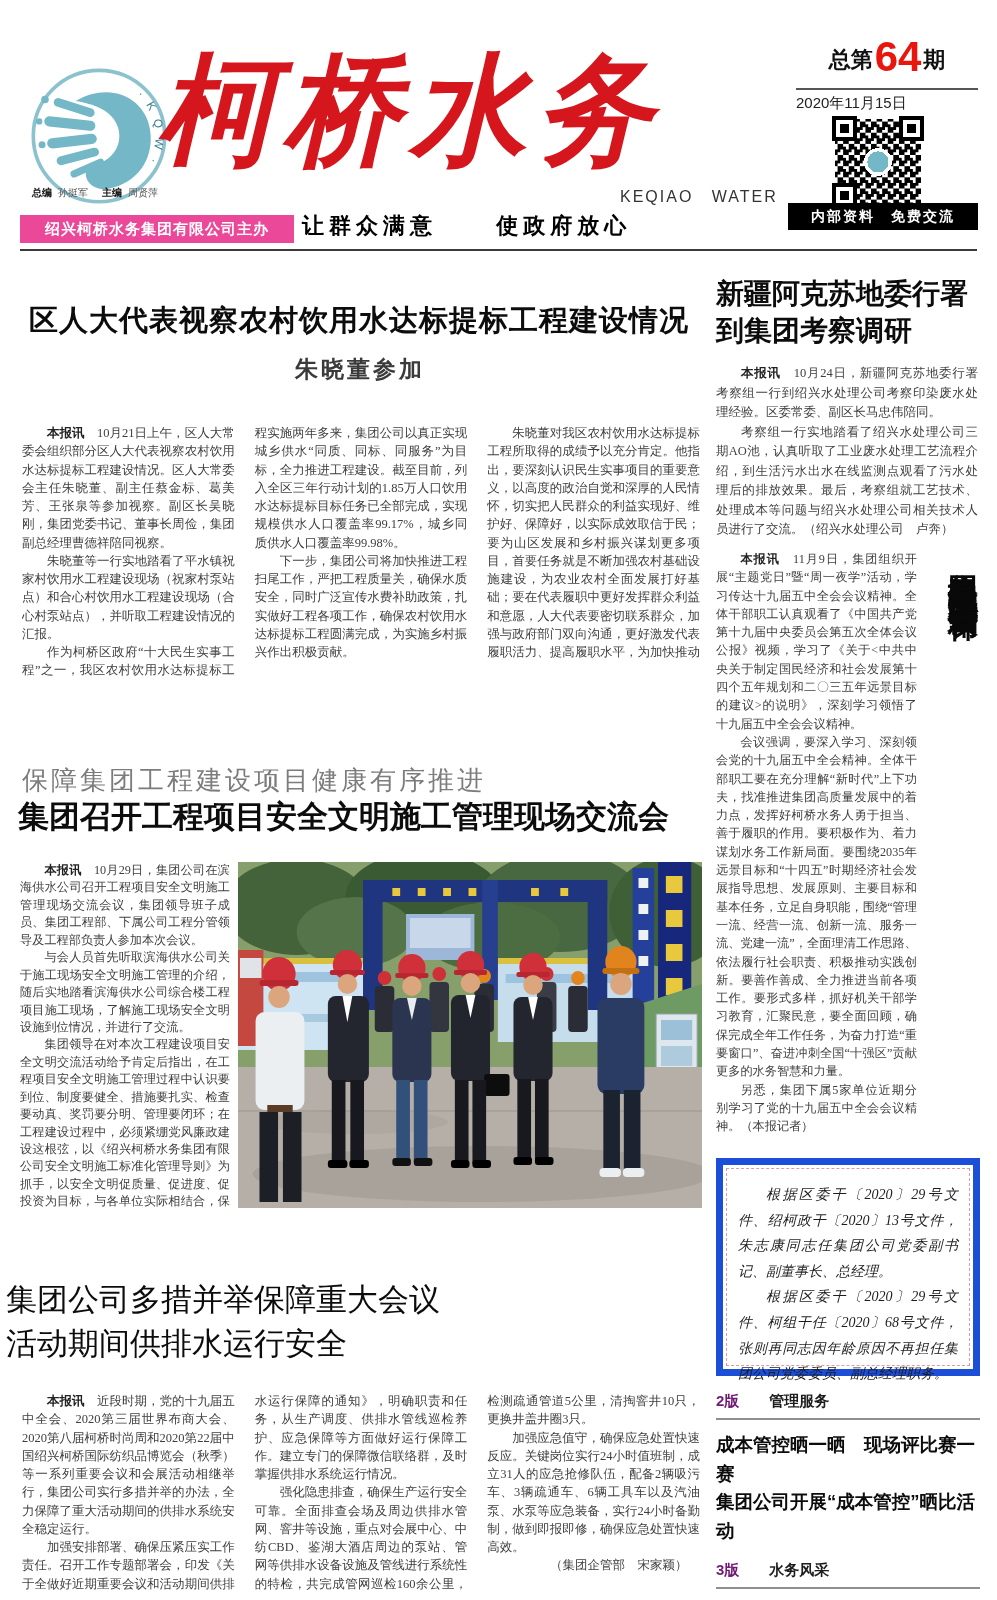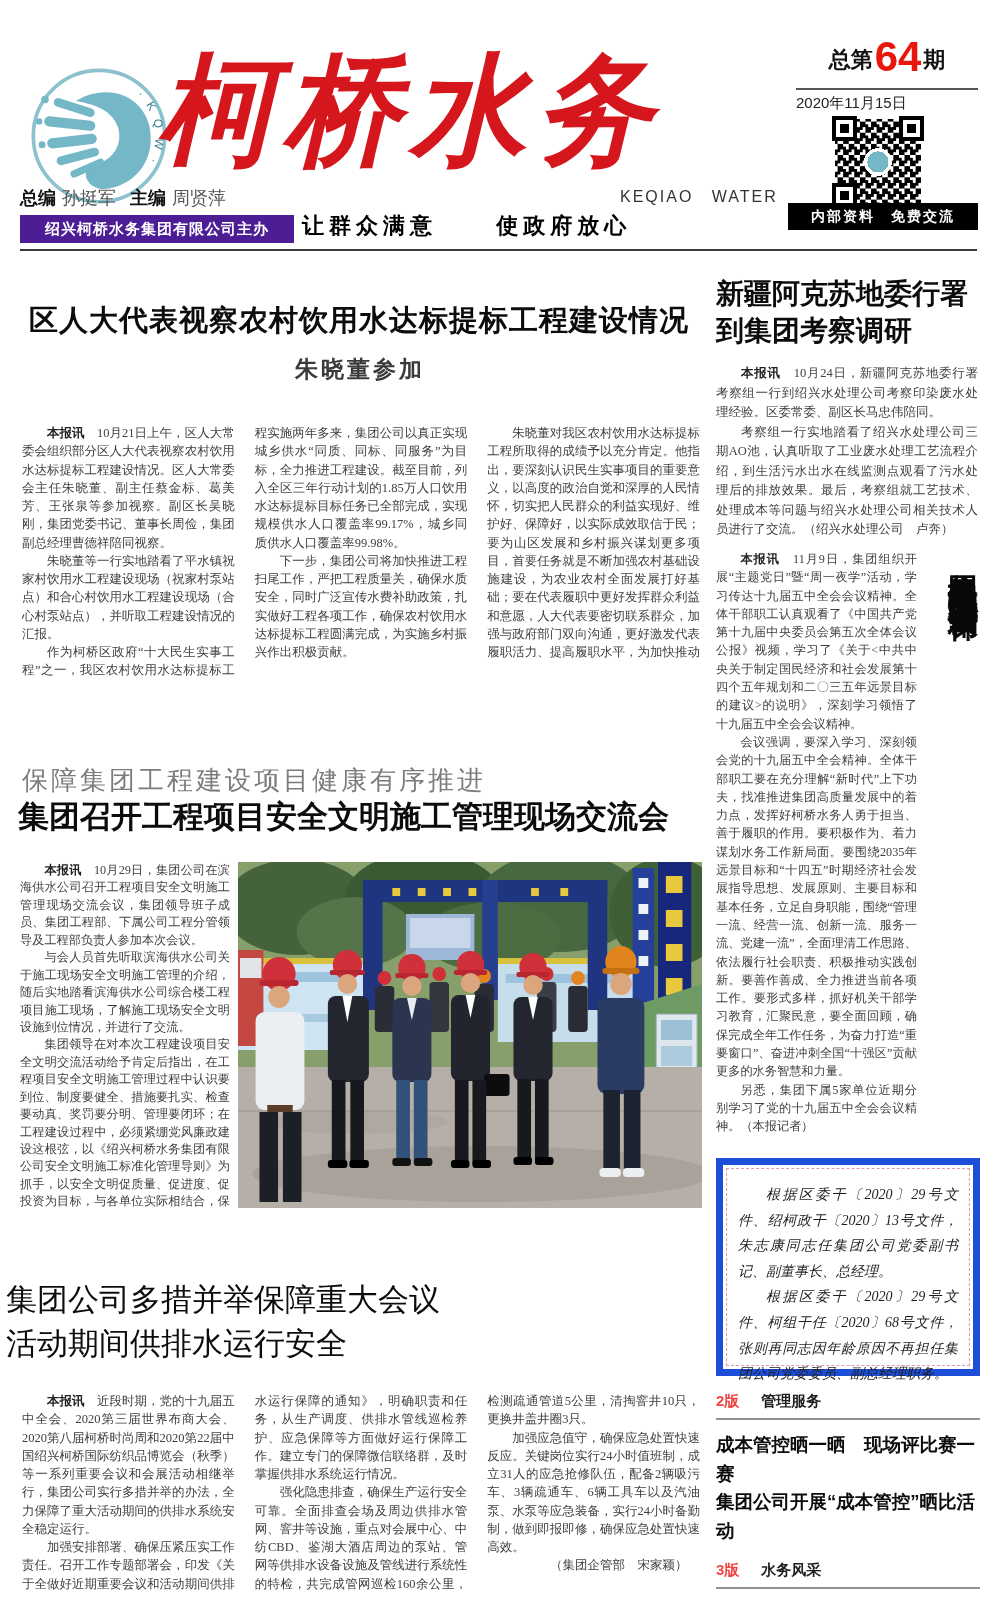--- a/index.html
+++ b/index.html
@@ -13,29 +13,29 @@
         font-style:italic;font-weight:bold;font-size:116px;line-height:190px;color:#d6161d;
         letter-spacing:10px;white-space:nowrap;transform:scaleY(1.04);}
   .issue-box{left:796px;top:36px;width:182px;text-align:center;white-space:nowrap;}
   .issue-box .pre,.issue-box .suf{font-size:22px;font-weight:700;color:#111;font-family:"Liberation Sans",sans-serif;}
   .issue-box .num{font-size:42px;font-weight:700;color:#e8160c;font-family:"Liberation Sans",sans-serif;
         line-height:1;vertical-align:-4px;margin:0 2px;}
   .issue-rule{left:796px;top:88px;width:182px;height:2px;background:#555;}
   .issue-date{left:796px;top:94px;width:182px;font-size:15px;color:#222;
         font-family:"Liberation Sans",sans-serif;}
   .qr{left:832px;top:116px;width:92px;height:92px;}
-  .editors{left:20px;top:186px;font-size:18px;white-space:nowrap;text-align:right;}
+  .editors{left:32px;top:186px;font-size:10px;white-space:nowrap;text-align:right;}
   .editors b{font-family:"Liberation Sans",sans-serif;color:#111;}
   .editors .nm{color:#555;margin:0 14px 0 6px;}
   .title-en{left:620px;top:188px;font-size:16px;color:#333;letter-spacing:2px;word-spacing:12px;
         font-family:"Liberation Sans",sans-serif;}
   .internal{left:788px;top:203px;width:190px;height:27px;background:#000000;color:#fff;
         font-family:"Liberation Sans",sans-serif;font-size:14px;font-weight:700;
         display:flex;align-items:center;justify-content:center;letter-spacing:2px;}
-  .publisher{left:20px;top:215px;width:274px;height:28px;background:#4c1d95;color:#fff;
+  .publisher{left:20px;top:215px;width:274px;height:28px;background:#ec4899;color:#fff;
         font-family:"Liberation Sans",sans-serif;font-size:15px;font-weight:700;
         display:flex;align-items:center;justify-content:center;letter-spacing:1px;}
   .slogans{left:302px;top:211px;font-family:"Liberation Sans",sans-serif;font-size:22px;
         font-weight:800;color:#000;letter-spacing:5px;white-space:nowrap;}
   .slogans .s2{margin-left:48px;}
   .masthead-rule{left:20px;top:249px;width:957px;height:2px;background:#3a3a3a;}
 
   
   .a1-headline{left:18px;top:301px;width:682px;text-align:center;font-family:"Liberation Sans",sans-serif;
         font-size:29px;font-weight:800;color:#0c0c0c;letter-spacing:1px;white-space:nowrap;}
@@ -72,21 +72,21 @@
         font-size:30px;font-weight:900;color:#090909;letter-spacing:2px;height:594px;line-height:1.1;}
 
   
   .notice{left:716px;top:1158px;width:264px;height:218px;border:7px solid #1d4ed8;padding:3px;box-sizing:border-box;}
   .notice-inner{border:1px dashed #dd9ba4;height:100%;box-sizing:border-box;padding:13px 11px;}
   .notice-inner p{margin:0;text-indent:2em;font-size:14px;line-height:1.83;font-style:italic;color:#1d1d1d;text-align:justify;}
 
   
   .teasers{left:716px;top:1392px;width:264px;font-family:"Liberation Sans",sans-serif;}
   .t-head{font-size:15px;font-weight:700;color:#1d1d1d;}
-  .t-head .pg{color:#ef4444;margin-right:22px;}
+  .t-head .pg{color:#701a75;margin-right:30px;}
   .t-rule{height:2px;background:#8f8f8f;margin:7px 0 11px;}
   .t-big{font-size:18.5px;font-weight:800;color:#0c0c0c;line-height:1.55;}
   .t-big2{font-size:21px;font-weight:800;color:#0c0c0c;line-height:1.4;margin-top:2px;}
   .mt16{margin-top:15px;}
 </style>
 </head>
 <body>
 
 <div class="page">
 

